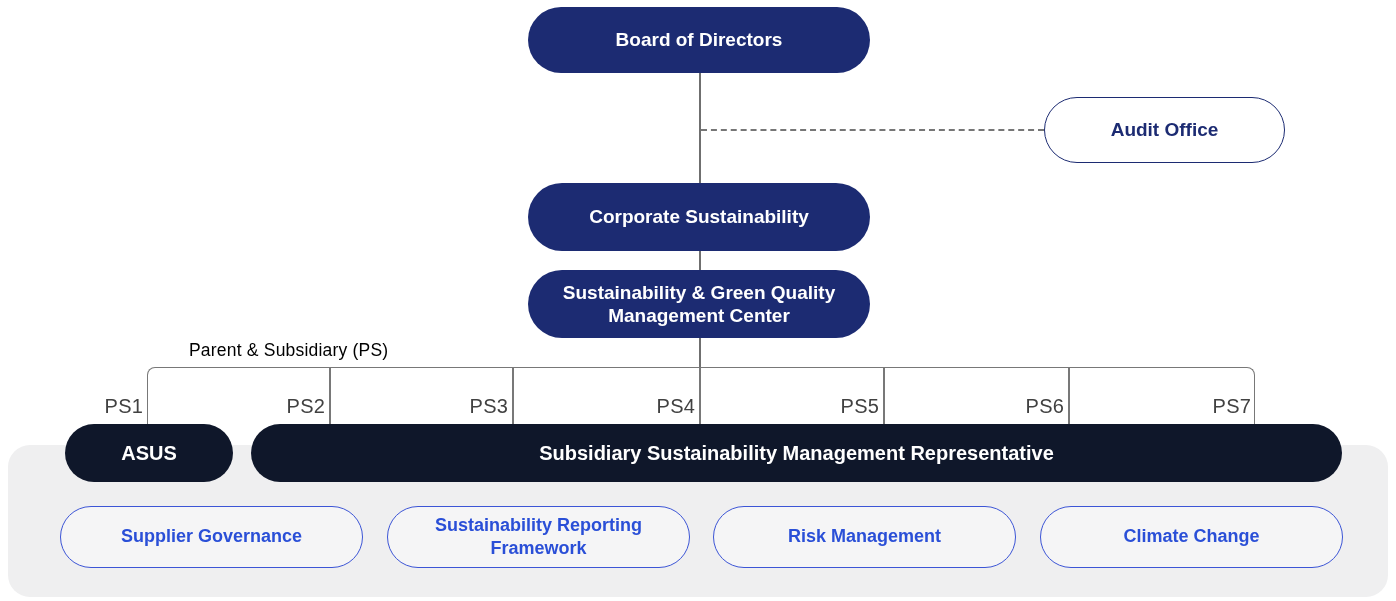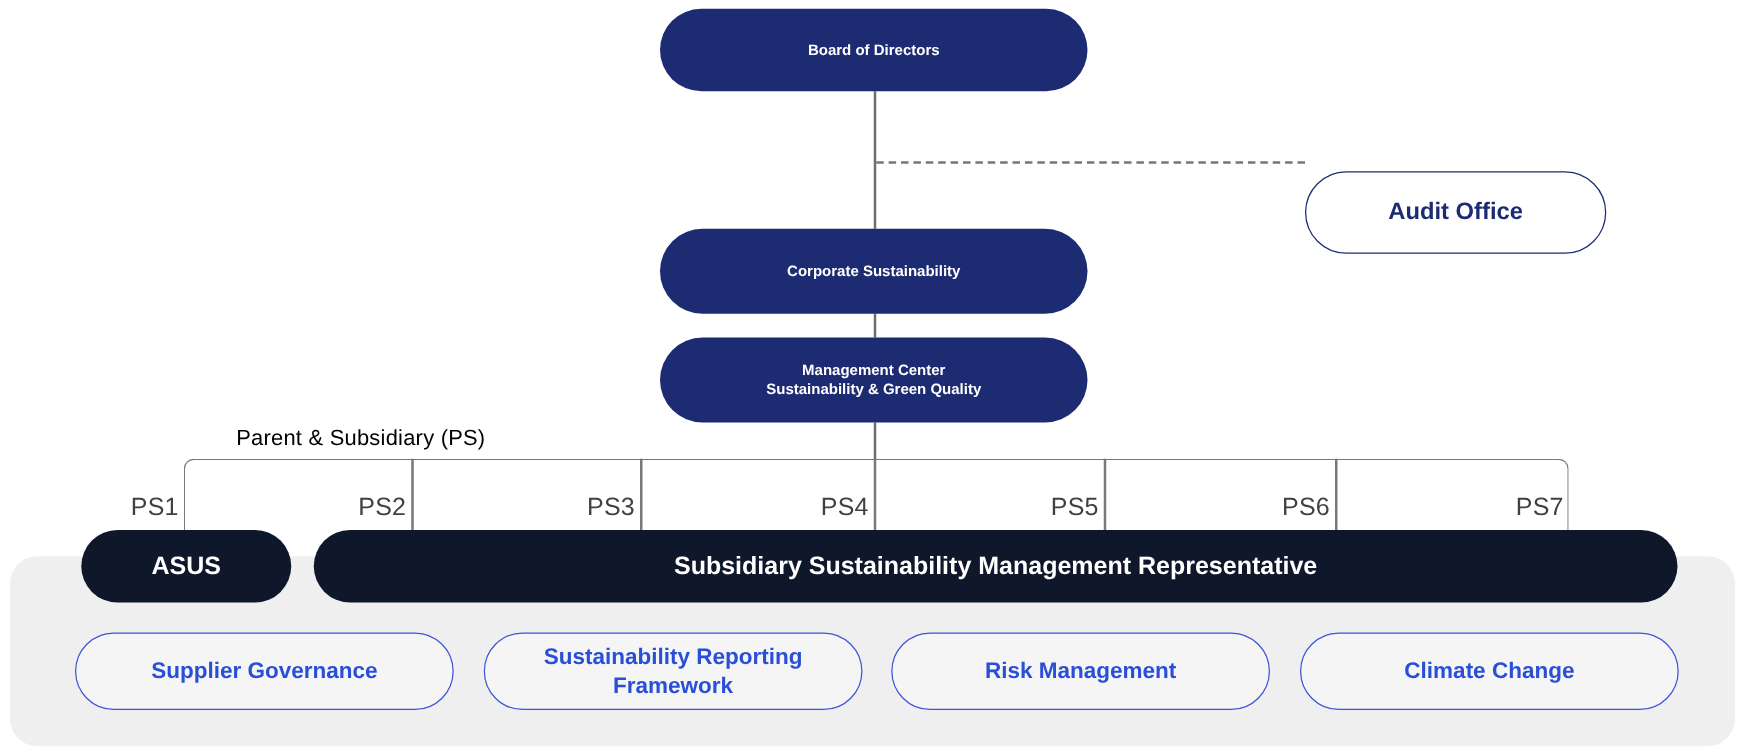--- a/index.html
+++ b/index.html
@@ -4,22 +4,22 @@
 <style>
   html,body{margin:0;padding:0;background:#ffffff;}
   .canvas{
     position:relative;width:1396px;height:601px;background:#ffffff;overflow:hidden;
     font-family:"Liberation Sans", sans-serif;
   }
   .pill{
     position:absolute;display:flex;align-items:center;justify-content:center;
     text-align:center;box-sizing:border-box;
   }
-  .navy{background:#1c2b72;color:#ffffff;font-weight:bold;font-size:12px;line-height:1.22;}
-  .outline-navy{background:#ffffff;color:#1c2b72;border:1.5px solid #1c2b72;font-weight:bold;font-size:19px;margin-top:40px;}
+  .navy{background:#1c2b72;color:#ffffff;font-weight:bold;font-size:19px;line-height:1.22;}
+  .outline-navy{background:#ffffff;color:#1c2b72;border:1.5px solid #1c2b72;font-weight:bold;font-size:19px;}
   .blue{background:#0f172a;color:#ffffff;font-weight:bold;}
   .fn-pill{
     background:#f5f5f6;border:1.4px solid #3c55d6;color:#2a4fd7;
     font-weight:bold;font-size:18px;line-height:1.3;
   }
   .vline{position:absolute;width:1.5px;background:#6f6f6f;}
   .dashed-line{position:absolute;height:0;border-top:2px dashed #767676;}
   .bracket{
     position:absolute;box-sizing:border-box;
     border-top:1.5px solid #787878;border-left:1.5px solid #787878;border-right:1.5px solid #787878;
@@ -72,22 +72,22 @@
   </div>
 
   <div class="pill navy" style="left:528px;top:183px;width:342px;height:68px;border-radius:34px;">
     <span>
       <span class="line">Corporate Sustainability</span>
     </span>
   </div>
 
   <div class="pill navy" style="left:528px;top:270px;width:342px;height:68px;border-radius:34px;">
     <span>
+      <span class="line">Sustainability &amp; Green Quality</span>
       <span class="line">Management Center</span>
-      <span class="line">Sustainability &amp; Green Quality</span>
     </span>
   </div>
 
   <div class="pill blue" style="left:65px;top:424px;width:168px;height:58px;border-radius:29px;font-size:20px;">
     <span>ASUS</span>
   </div>
 
   <div class="pill fn-pill" style="left:60px;top:506px;width:303px;height:62px;border-radius:31px;">
     <span style="max-width:258px;">Supplier Governance</span>
   </div>

